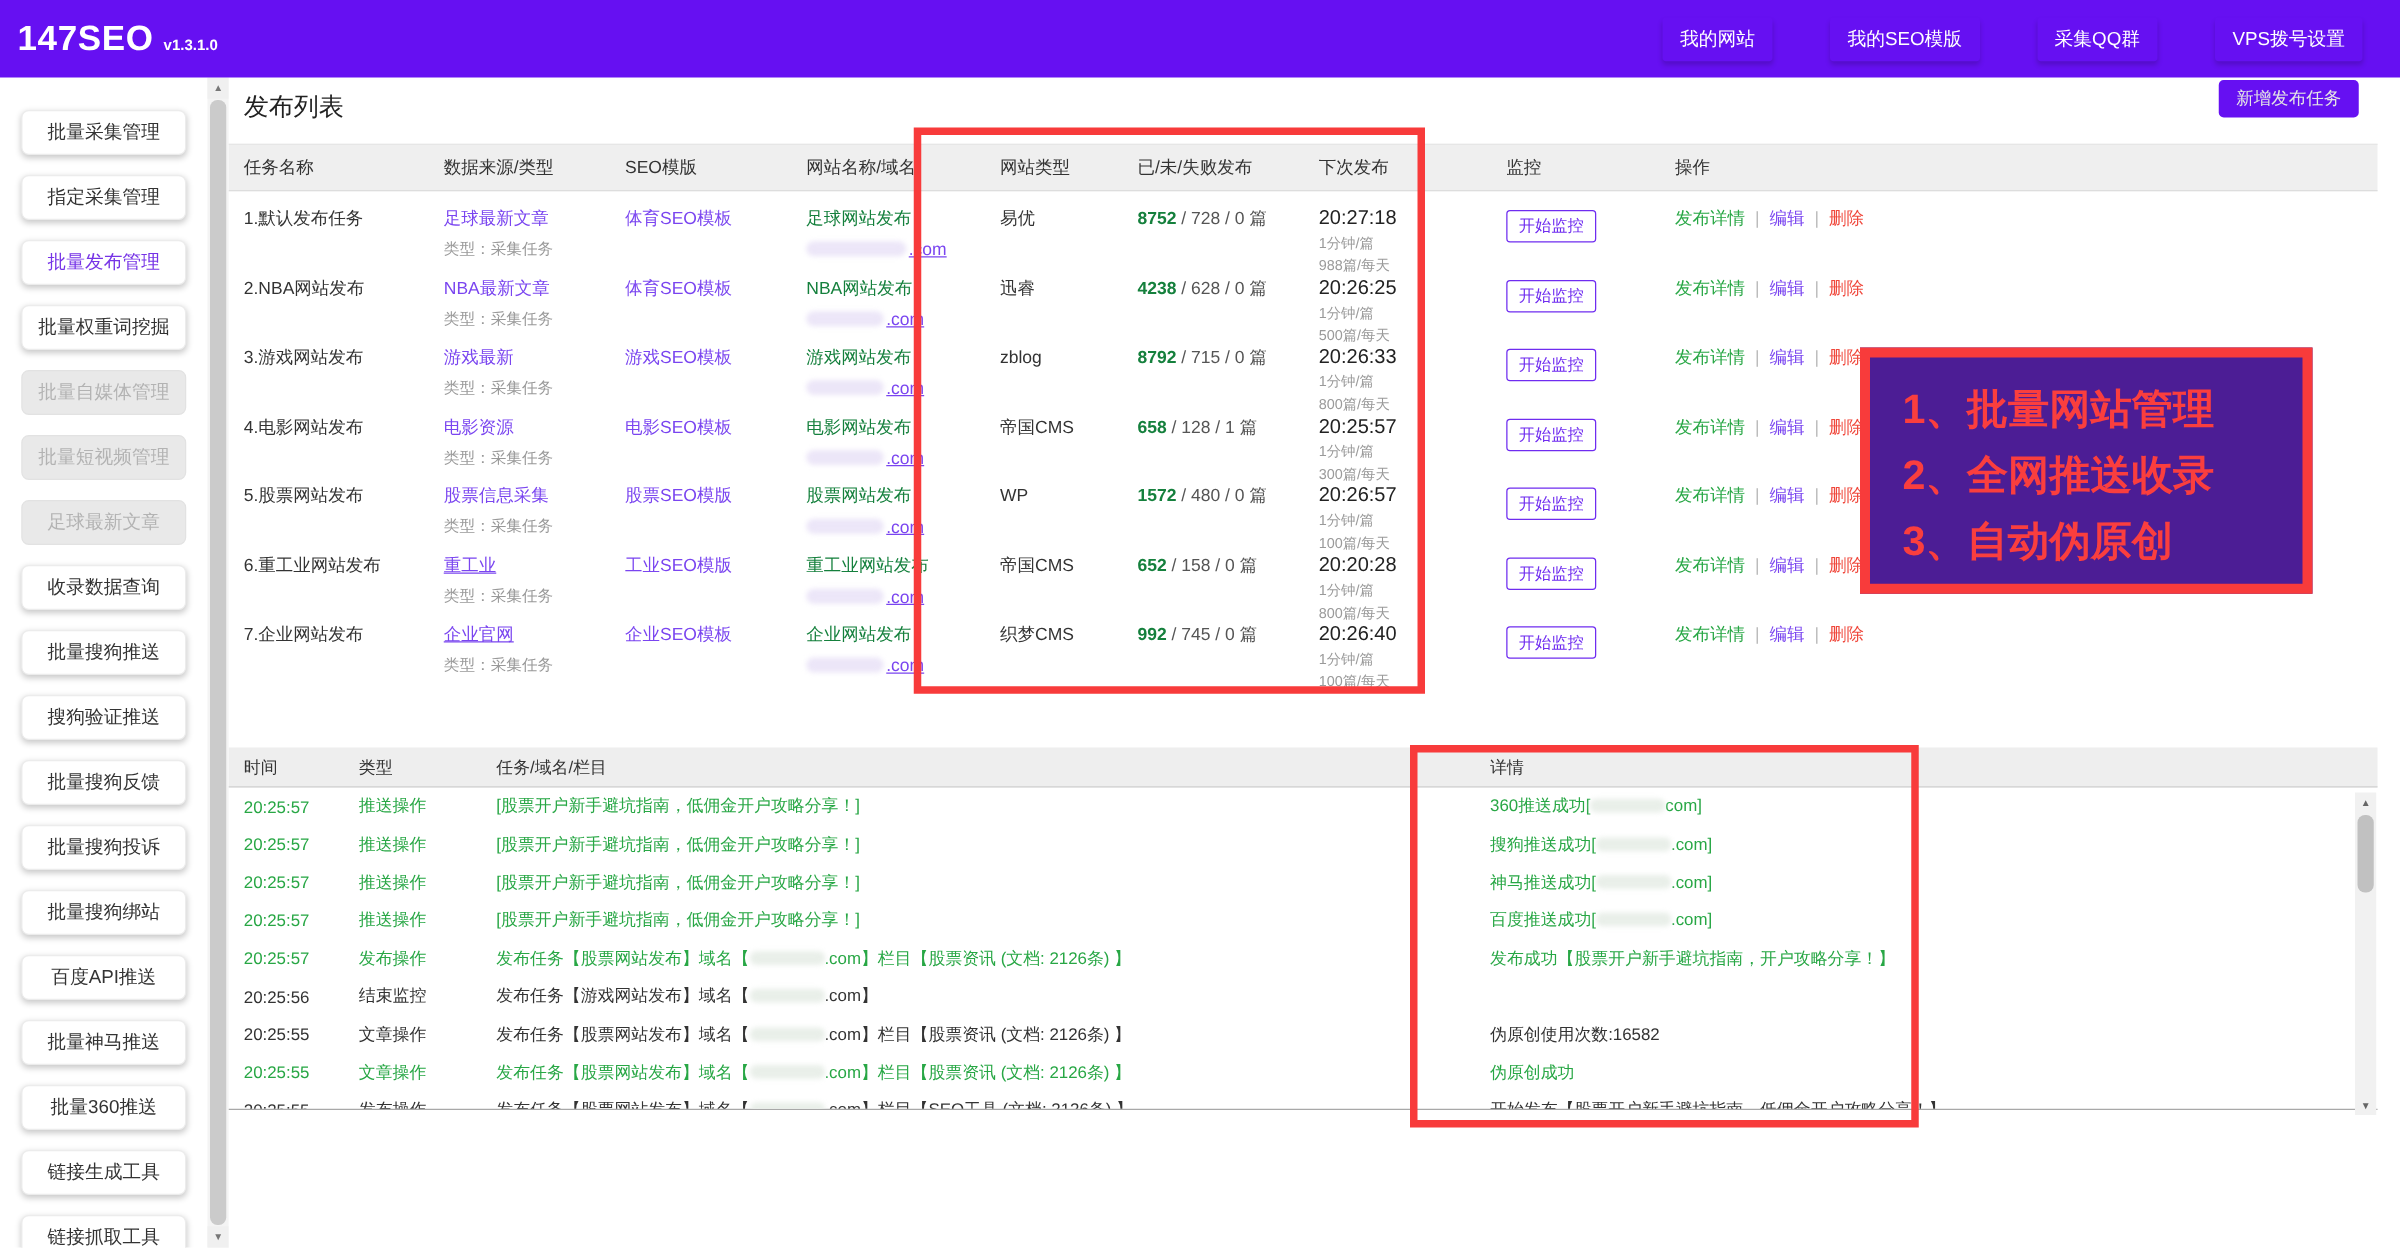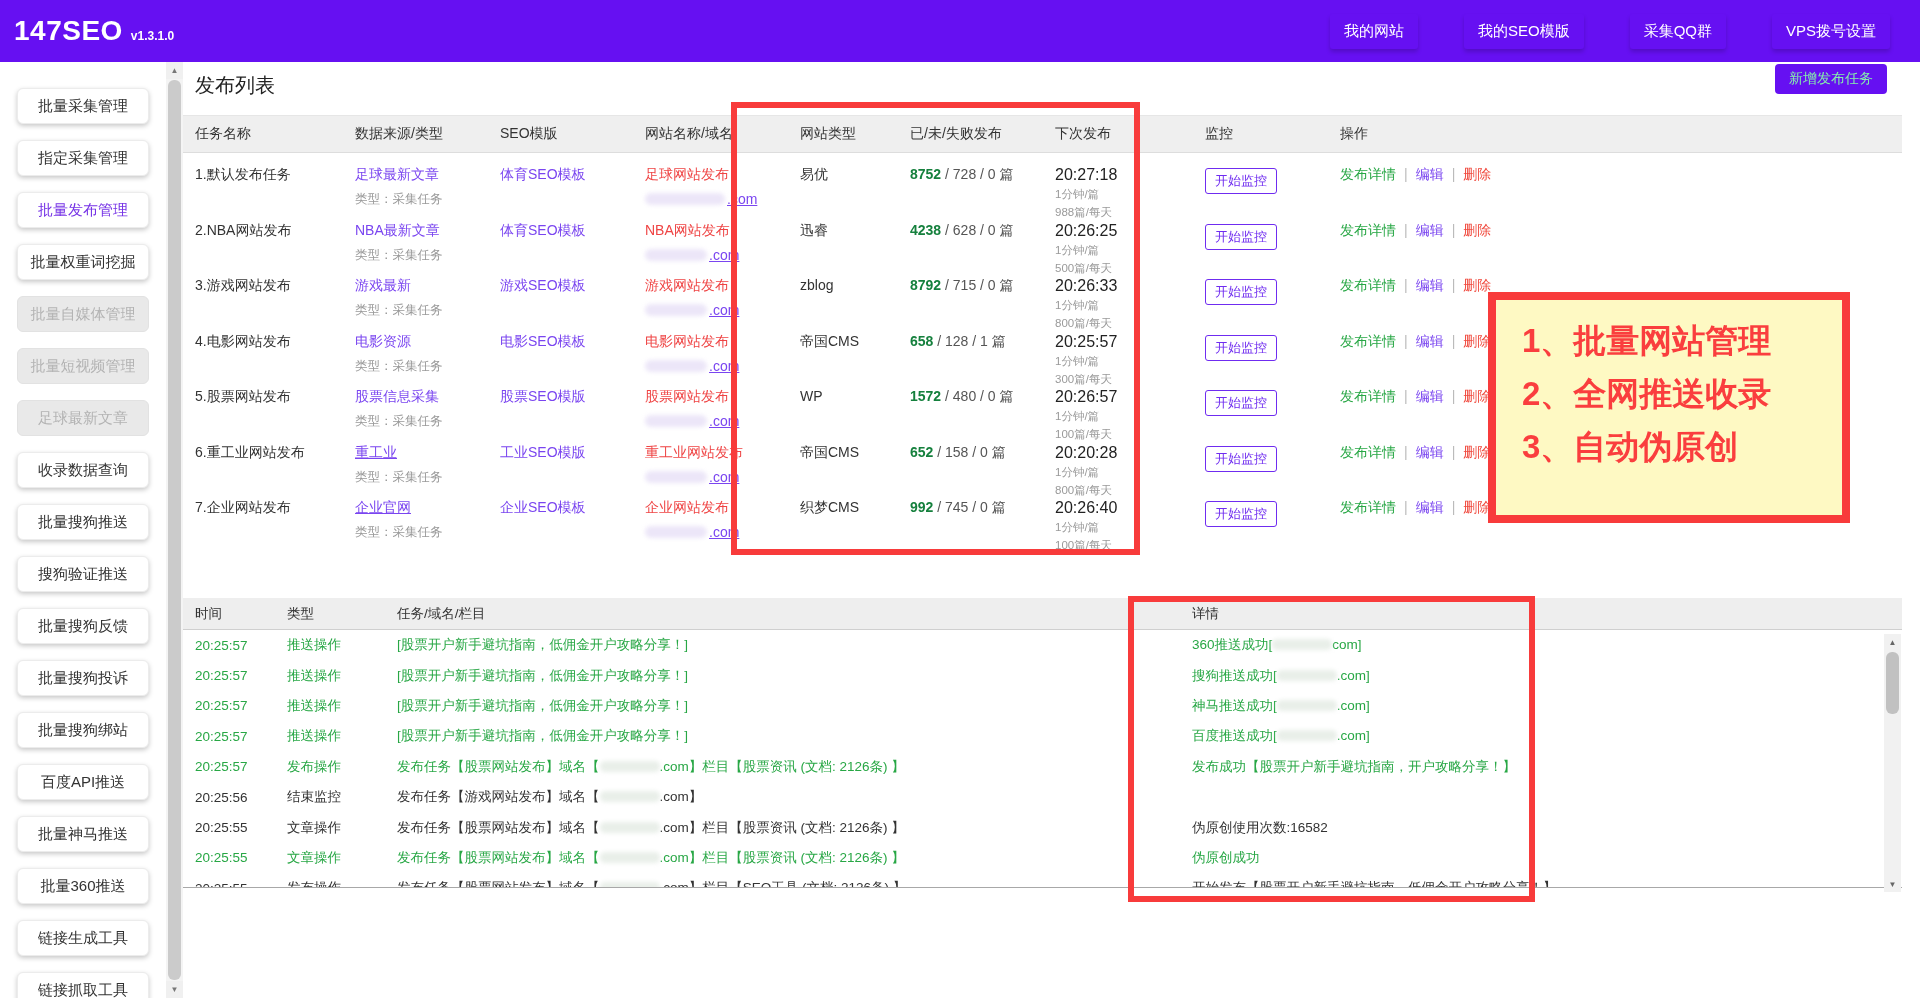--- a/index.html
+++ b/index.html
@@ -30,33 +30,33 @@
   .vscroll .arr.down{position:absolute;bottom:0;left:0;right:0}
   .vscroll .thumb{position:absolute;top:18px;bottom:18px;left:2px;width:13px;background:#cbcbcb;border-radius:6px}
   .lscroll{position:absolute;left:1884px;top:634px;width:17px;height:258px;background:#f1f1f1;z-index:3}
   .lscroll .arr{height:16px;display:flex;align-items:center;justify-content:center;font-size:8px;color:#666;cursor:pointer}
   .lscroll .arr.down{position:absolute;bottom:0;left:0;right:0}
   .lscroll .thumb{position:absolute;top:18px;left:2px;width:13px;height:62px;background:#c1c1c1;border-radius:6px}
 
   
   .main{position:absolute;top:62px;left:183px;right:0;bottom:0;background:#fff}
   .ptitle{position:absolute;top:10px;left:12px;font-size:20px;color:#222}
-  .addbtn{position:absolute;top:2px;right:33px;height:30px;padding:0 14px;background:#6610f2;color:#86efac;
+  .addbtn{position:absolute;top:2px;right:33px;height:30px;padding:0 14px;background:#6610f2;color:#e5e5e5;
     font-size:14px;border-radius:4px;display:flex;align-items:center;justify-content:center;cursor:pointer}
 
   
   .ttable{position:absolute;top:53px;left:0;right:18px}
   .tgrid{display:grid;grid-template-columns:160px 145px 145px 155px 110px 145px 150px 135px auto;padding-left:12px}
   .thead{background:#efefef;height:38px;align-items:center;font-size:14px;color:#333;
     border-top:1px solid #e6e6e6;border-bottom:1px solid #ddd}
   .trow{height:55.5px;padding-top:13px;font-size:14px;color:#333;align-items:start}
   .plink{color:#7a45f0;cursor:pointer;text-decoration:none}
   .ulink{text-decoration:underline}
   .sub{font-size:12.5px;color:#999;margin-top:7px}
-  .sitename{color:#ef4444}
+  .sitename{color:#15803d}
   .domainline{margin-top:7px;white-space:nowrap}
   .smudge{display:inline-block;width:62px;height:12px;border-radius:6px;background:#ece6f8;
     filter:blur(2px);vertical-align:-1px;margin-right:2px}
   .smudge.wide{width:80px}
   .numpub{color:#15803d;font-weight:bold}
   .numrest{color:#555}
   .ntime{font-size:16px;color:#222}
   .nsub{font-size:11.5px;color:#9a9a9a;margin-top:3px}
   .monbtn{display:inline-block;border:1px solid #6f2cf0;color:#6f2cf0;font-size:13px;
     padding:3px 9px;border-radius:3px;background:#fff;cursor:pointer;margin-top:2px}
@@ -72,22 +72,22 @@
   .lbody{height:258px;overflow:hidden;border-bottom:1px solid #a8a8a8}
   .lrow{height:30.4px;align-items:center;font-size:13.5px;color:#333;white-space:nowrap}
   .lrow.green{color:#28a745}
   .lsmudge{display:inline-block;width:60px;height:11px;border-radius:5px;background:#e9efe9;
     filter:blur(2px);vertical-align:-1px}
 
   
   .redbox{position:absolute;border:6px solid #f83b3b;pointer-events:none;z-index:4}
   #rb1{left:731px;top:102px;width:409px;height:453px}
   #rb2{left:1128px;top:596px;width:407px;height:306px}
-  .anno{position:absolute;left:1488px;top:292px;width:362px;height:231px;border:8px solid #f83b3b;
-    background:#fef9c3;padding:14px 0 0 26px;z-index:6}
+  .anno{position:absolute;left:1488px;top:278px;width:362px;height:197px;border:8px solid #f83b3b;
+    background:#4c1d95;padding:14px 0 0 26px;z-index:6}
   .anno div{font-size:33px;font-weight:bold;color:#fa3e3e;line-height:53px;white-space:nowrap}
 </style>
 </head>
 <body>
 
 <div class="topbar">
   <div class="logo">147SEO</div>
   <div class="ver">v1.3.1.0</div>
   <div class="nav">
     <div class="navitem">我的网站</div>

